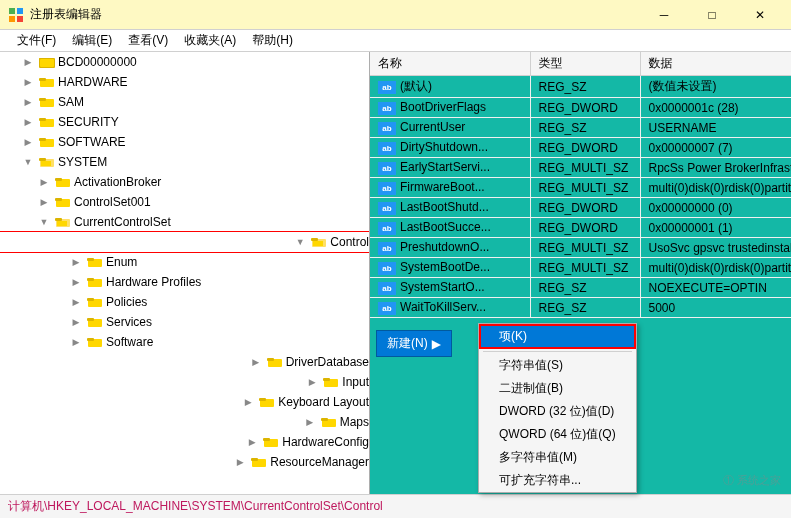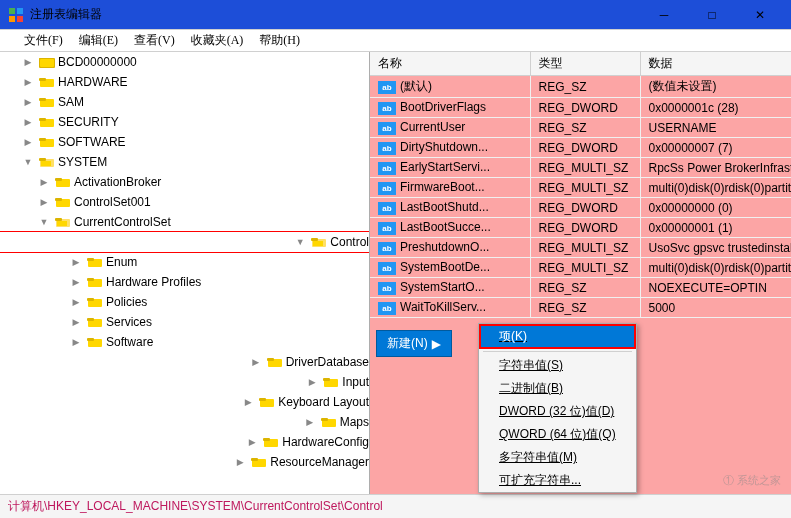--- a/index.html
+++ b/index.html
@@ -10,21 +10,21 @@
       width: 791px;
       height: 518px;
       overflow: hidden;
       user-select: none;
     }
 
     
     .title-bar {
       display: flex;
       align-items: center;
-      background: #1d4ed8;
+      background: #fef9c3;
       height: 30px;
       padding: 0 8px;
       border-bottom: 1px solid #d0d0d0;
     }
     .title-bar-icon {
       width: 16px;
       height: 16px;
       margin-right: 6px;
     }
     .title-bar-title {
@@ -47,23 +47,22 @@
       align-items: center;
       justify-content: center;
     }
 
     
     .menu-bar {
       display: flex;
       background: #ffffff;
       height: 22px;
       align-items: center;
-      padding: 0 16px;
+      padding: 0 9px;
       border-bottom: 1px solid #d0d0d0;
-      font-family: Liberation Serif, serif;
     }
     .menu-item {
       padding: 2px 8px;
       cursor: pointer;
       height: 100%;
       display: flex;
       align-items: center;
     }
 
     
@@ -131,21 +130,21 @@
     
     .indent-1 { padding-left: 20px; }
     .indent-2 { padding-left: 36px; }
     .indent-3 { padding-left: 52px; justify-content: flex-end; }
     .indent-4 { padding-left: 68px; }
 
     
     .right-panel {
       flex: 1;
       overflow: auto;
-      background: #fca5a5;
+      background: #14b8a6;
     }
 
     
     .reg-table {
       width: 100%;
       border-collapse: collapse;
       font-size: 12px;
     }
     .reg-table th {
       background: #f5f5f5;
@@ -588,21 +587,21 @@
   <div style="position:absolute; top:330px; left:376px; pointer-events:all;">
     <div style="display:flex; align-items:stretch;">
 
       <div style="background:#0078d7; color:white; border:1px solid #005a9e; padding:4px 10px; font-size:12px; display:flex; align-items:center; gap:4px; cursor:pointer; white-space:nowrap;">
         <span>新建(N)</span>
         <span>▶</span>
       </div>
     </div>
   </div>
 
-  <div style="position:absolute; top:323px; left:478px; background:#f5f5f5; border:1px solid #adadad; box-shadow:2px 2px 5px rgba(0,0,0,0.3); min-width:155px; pointer-events:all; z-index:300;text-decoration:underline;">
+  <div style="position:absolute; top:323px; left:478px; background:#f5f5f5; border:1px solid #adadad; box-shadow:2px 2px 5px rgba(0,0,0,0.3); min-width:155px; pointer-events:all; z-index:300;">
 
     <div style="background:#0078d7; color:white; padding:4px 20px; cursor:pointer; font-size:12px; outline:2px solid #ff0000; outline-offset:-2px;">
       <span>项(K)</span>
     </div>
     <div style="height:1px; background:#d0d0d0; margin:2px 4px;"></div>
     <div style="padding:3px 20px; cursor:pointer; font-size:12px;">
       <span>字符串值(S)</span>
     </div>
     <div style="padding:3px 20px; cursor:pointer; font-size:12px;">
       <span>二进制值(B)</span>

